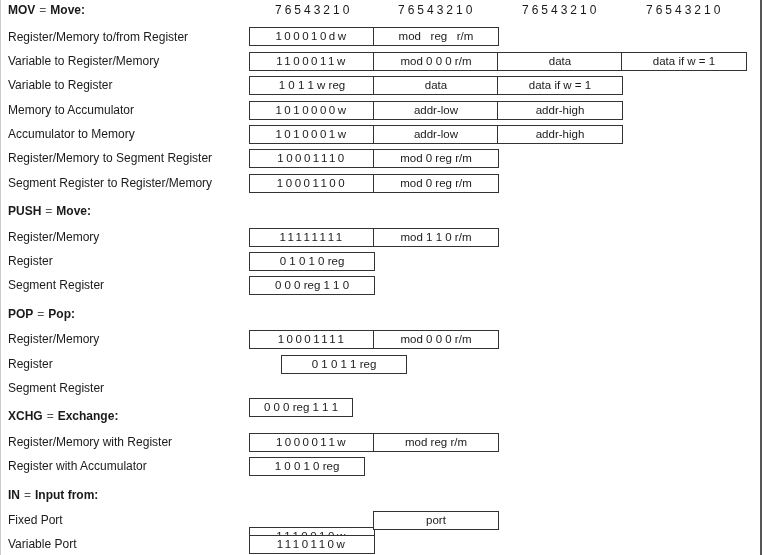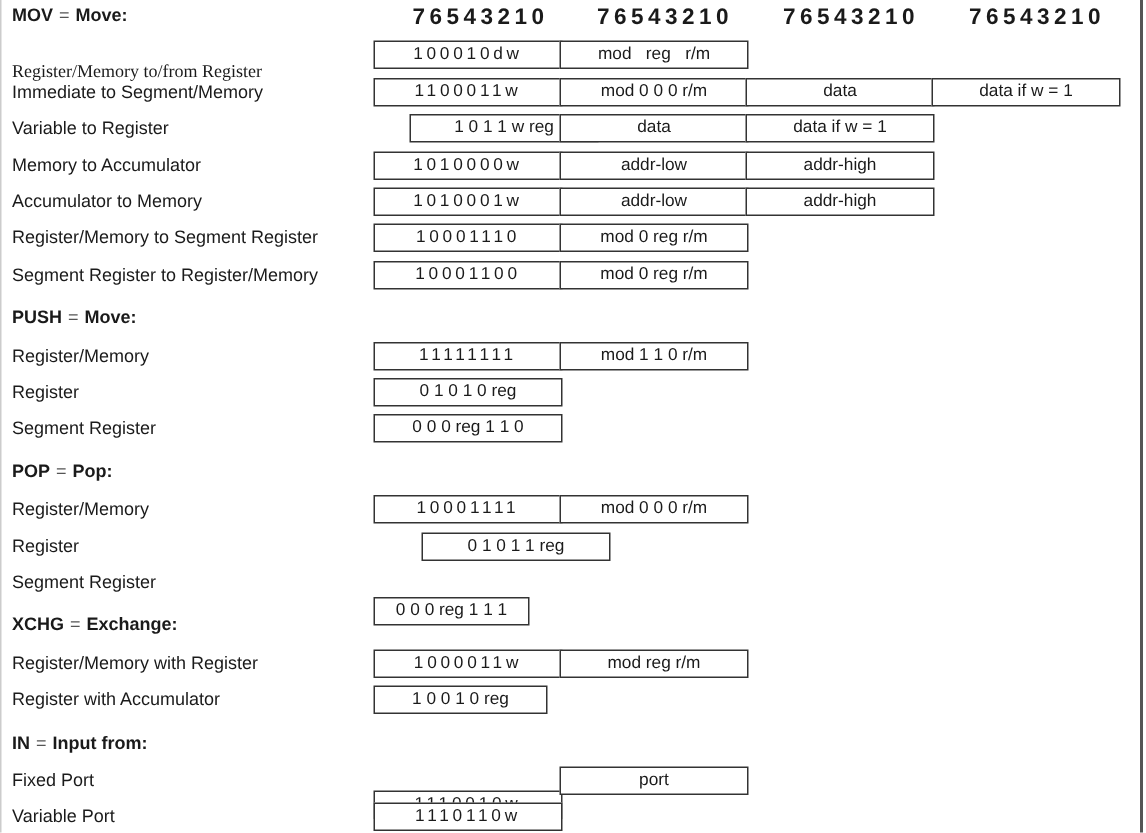--- a/index.html
+++ b/index.html
@@ -1,47 +1,47 @@
 <!DOCTYPE html>
 <html><head>
 <meta charset="utf-8">
 <style>
   html, body { margin: 0; padding: 0; background: #ffffff; }
   body { width: 764px; height: 555px; overflow: hidden; position: relative;
          font-family: "Liberation Sans", sans-serif; color: #1a1a1a; }
   .page { position: absolute; left: 0; top: 0; width: 762px; height: 555px;
           border-right: 2px solid #555; border-left: 1px solid #ccc; box-sizing: border-box; }
-  .hdr { position: absolute; top: 3px; font-weight: bold; font-size: 15px; letter-spacing: 3px; }
+  .hdr { position: absolute; top: 3px; font-weight: normal; font-size: 12px; letter-spacing: 3px; }
   .sec-title { position: absolute; left: 7px; font-weight: bold; font-size: 12px; }
   .sec-title .eq { font-weight: normal; color: #555; margin: 0 4px; }
   .row-label { position: absolute; left: 7px; font-size: 12px; white-space: nowrap; }
   .cell { position: absolute; height: 19px; box-sizing: border-box; border: 1.5px solid #333;
           font-size: 11.5px; text-align: center; line-height: 16px; background: #fff; white-space: pre; }
   .cell.bits { letter-spacing: 2.5px; }
 </style>
 </head>
 <body>
 
 <div class="page">
   <div class="hdr" style="left:274px">76543210</div>
   <div class="hdr" style="left:397px">76543210</div>
   <div class="hdr" style="left:521px">76543210</div>
   <div class="hdr" style="left:645px">76543210</div>
   <div id="content">
       <div class="sec-title" style="top: 3px;"><span>MOV</span><span class="eq">=</span><span>Move:</span></div>
-      <div class="row-label" style="top: 40px; font-family: Liberation Serif, serif;">Register/Memory to/from Register</div>
+      <div class="row-label" style="top: 30px;">Register/Memory to/from Register</div>
       <div class="cell bits" style="left: 248px; width: 126px; top: 27.4px;">100010dw</div>
       <div class="cell" style="left: 372px; width: 126px; top: 27.4px;">mod   reg   r/m</div>
-      <div class="row-label" style="top: 53.8px;">Immediate to Segment/Memory</div>
+      <div class="row-label" style="top: 53.8px;">Variable to Register/Memory</div>
       <div class="cell bits" style="left: 248px; width: 126px; top: 51.8px;">1100011w</div>
       <div class="cell" style="left: 372px; width: 126px; top: 51.8px;">mod 0 0 0 r/m</div>
       <div class="cell" style="left: 496px; width: 126px; top: 51.8px;">data</div>
       <div class="cell" style="left: 620px; width: 126px; top: 51.8px;">data if w = 1</div>
       <div class="row-label" style="top: 78.2px;">Variable to Register</div>
-      <div class="cell" style="left: 248px; width: 126px; top: 76.2px; margin-left: 24px;">1 0 1 1 w reg</div>
+      <div class="cell" style="left: 248px; width: 126px; top: 76.2px;">1 0 1 1 w reg</div>
       <div class="cell" style="left: 372px; width: 126px; top: 76.2px;">data</div>
       <div class="cell" style="left: 496px; width: 126px; top: 76.2px;">data if w = 1</div>
       <div class="row-label" style="top: 102.6px;">Memory to Accumulator</div>
       <div class="cell bits" style="left: 248px; width: 126px; top: 100.6px;">1010000w</div>
       <div class="cell" style="left: 372px; width: 126px; top: 100.6px;">addr-low</div>
       <div class="cell" style="left: 496px; width: 126px; top: 100.6px;">addr-high</div>
       <div class="row-label" style="top: 127px;">Accumulator to Memory</div>
       <div class="cell bits" style="left: 248px; width: 126px; top: 125px;">1010001w</div>
       <div class="cell" style="left: 372px; width: 126px; top: 125px;">addr-low</div>
       <div class="cell" style="left: 496px; width: 126px; top: 125px;">addr-high</div>

